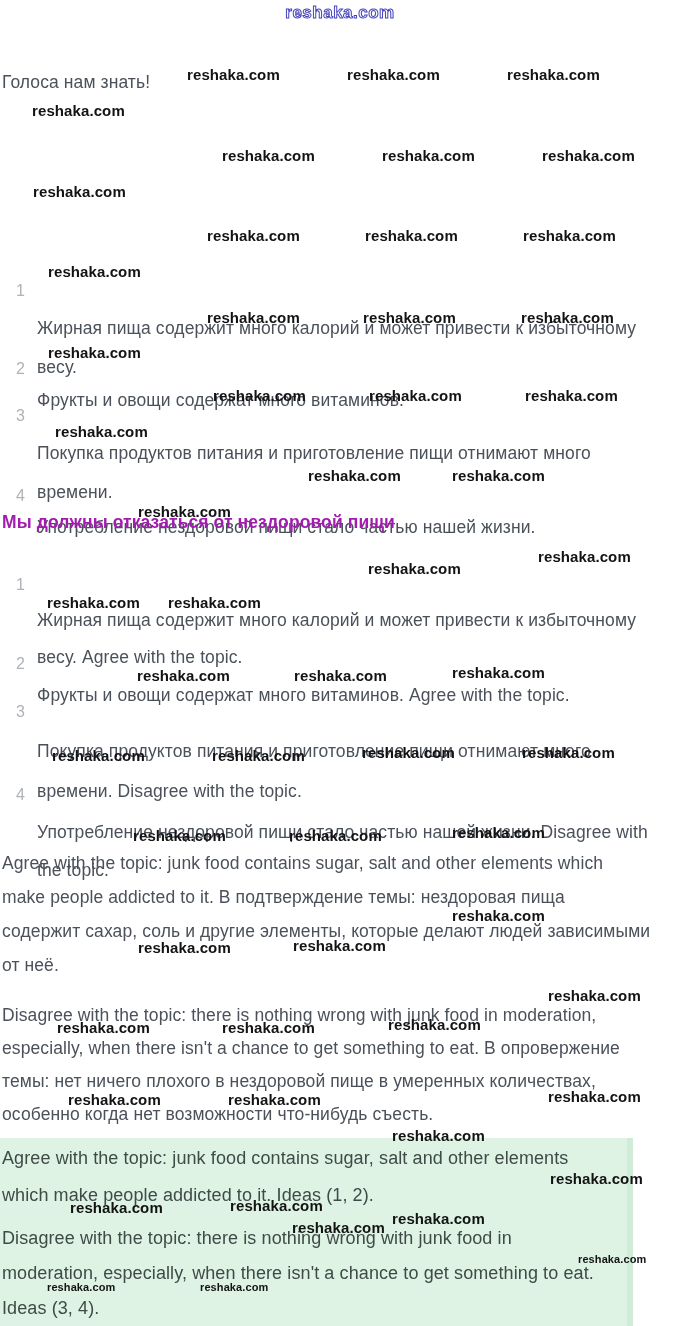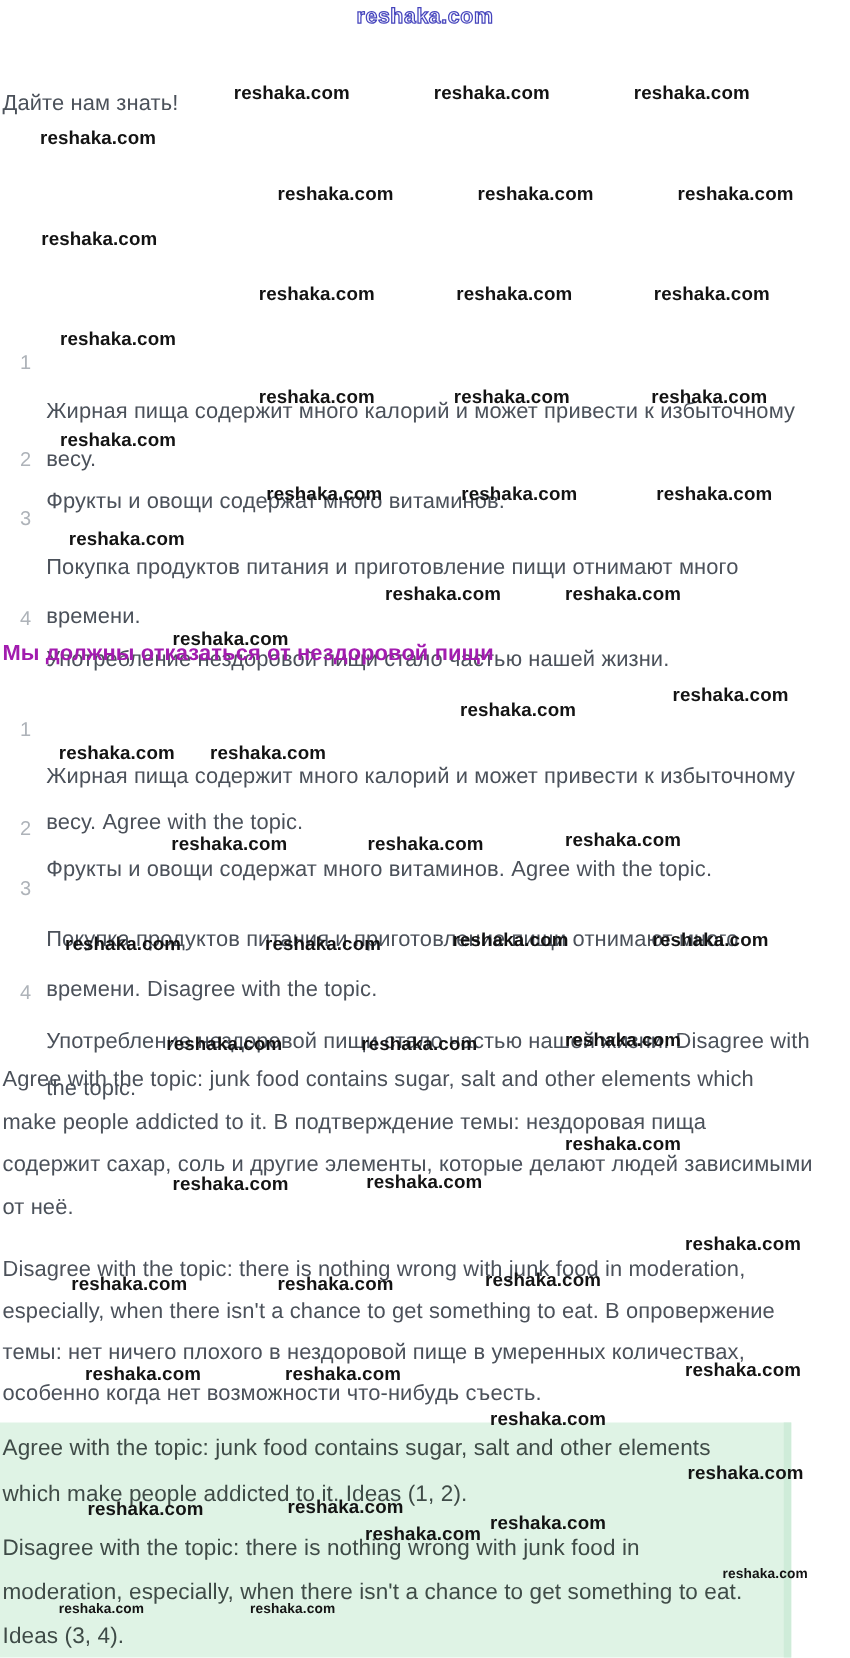--- a/index.html
+++ b/index.html
@@ -45,21 +45,21 @@
     color:#3f4b47;font-size:18px;width:600px;
   }
 </style>
 </head>
 <body>
 
 <div class="page">
 
   <div class="logo-wm">reshaka.com</div>
 
-  <div class="tb" style="top:72px;">Дайте нам знать!</div>
+  <div class="tb" style="top:72px;">Голоса нам знать!</div>
 
   <div class="li" style="top:270px;line-height:39px;">
     <span class="num">1</span><span>Жирная пища содержит много калорий и может привести к избыточному
 весу.</span>
   </div>
   <div class="li" style="top:352px;line-height:32px;">
     <span class="num">2</span><span>Фрукты и овощи содержат много витаминов.</span>
   </div>
   <div class="li" style="top:395px;line-height:39px;">
     <span class="num">3</span><span>Покупка продуктов питания и приготовление пищи отнимают много

